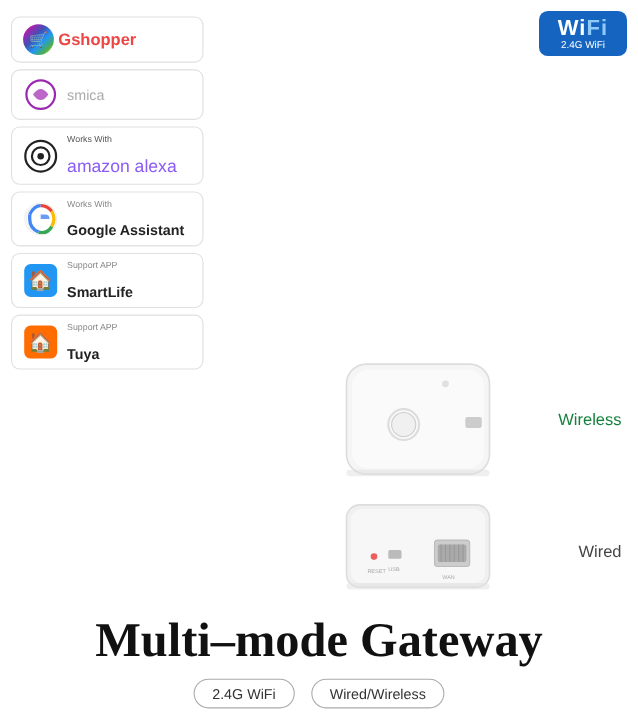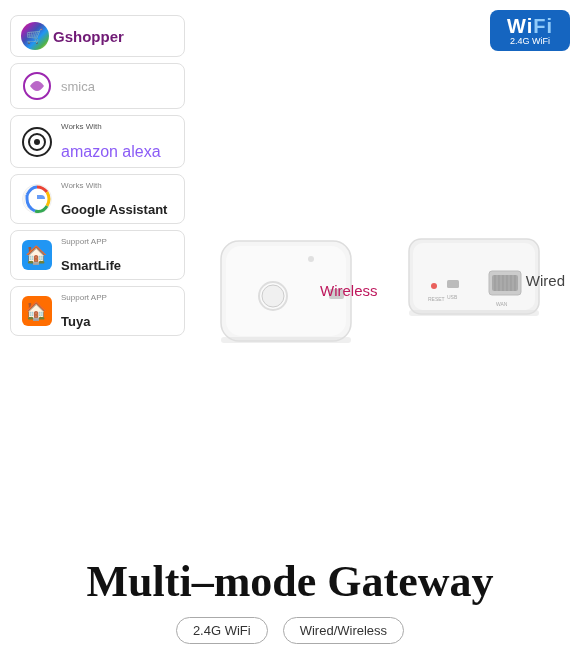--- a/index.html
+++ b/index.html
@@ -92,21 +92,21 @@
       justify-content: center;
     }
     .gshopper-circle span {
       color: #fff;
       font-size: 14px;
       font-weight: bold;
     }
     .gshopper-name {
       font-size: 15px;
       font-weight: bold;
-      color: #701a75;
+      color: #ef4444;
     }
 
     
     .alexa-icon {
       width: 30px;
       height: 30px;
       border: 2px solid #222;
       border-radius: 50%;
       display: flex;
       align-items: center;
@@ -206,21 +206,21 @@
       justify-content: center;
     }
     .tuya-icon-wrap span {
       font-size: 18px;
     }
 
     
     .devices-col {
       flex: 1;
       display: flex;
-      flex-direction: row;
+      flex-direction: column;
       align-items: center;
       justify-content: flex-end;
       position: relative;
       padding-left: 10px;
     }
 
     
     .wifi-badge-wrap {
       position: absolute;
       top: 0;
@@ -419,21 +419,21 @@
 
           <circle cx="62" cy="65" r="14" fill="none" stroke="#ddd" stroke-width="2"></circle>
           <circle cx="62" cy="65" r="11" fill="#f0f0f0" stroke="#ccc" stroke-width="1"></circle>
 
           <rect x="118" y="58" width="15" height="10" rx="2" fill="#ccc"></rect>
 
           <circle cx="100" cy="28" r="3" fill="#e0e0e0"></circle>
 
           <rect x="10" y="106" width="130" height="6" rx="3" fill="#e0e0e0" opacity="0.5"></rect>
         </svg>
-        <span class="device-label" style="right: 5px; font-size: 15px; color: #be185d;">Wireless</span>
+        <span class="device-label" style="right: 5px; font-size: 15px; color: #15803d;">Wireless</span>
       </div>
 
       <div class="device-wrap">
         <svg class="gateway-wired" viewBox="0 0 155 100">
 
           <rect x="10" y="8" width="130" height="75" rx="12" ry="12" fill="#f0f0f0" stroke="#ddd" stroke-width="1.5"></rect>
 
           <rect x="14" y="12" width="122" height="67" rx="10" ry="10" fill="#f7f7f7"></rect>
 
           <rect x="10" y="79" width="130" height="6" rx="3" fill="#e0e0e0" opacity="0.5"></rect>

